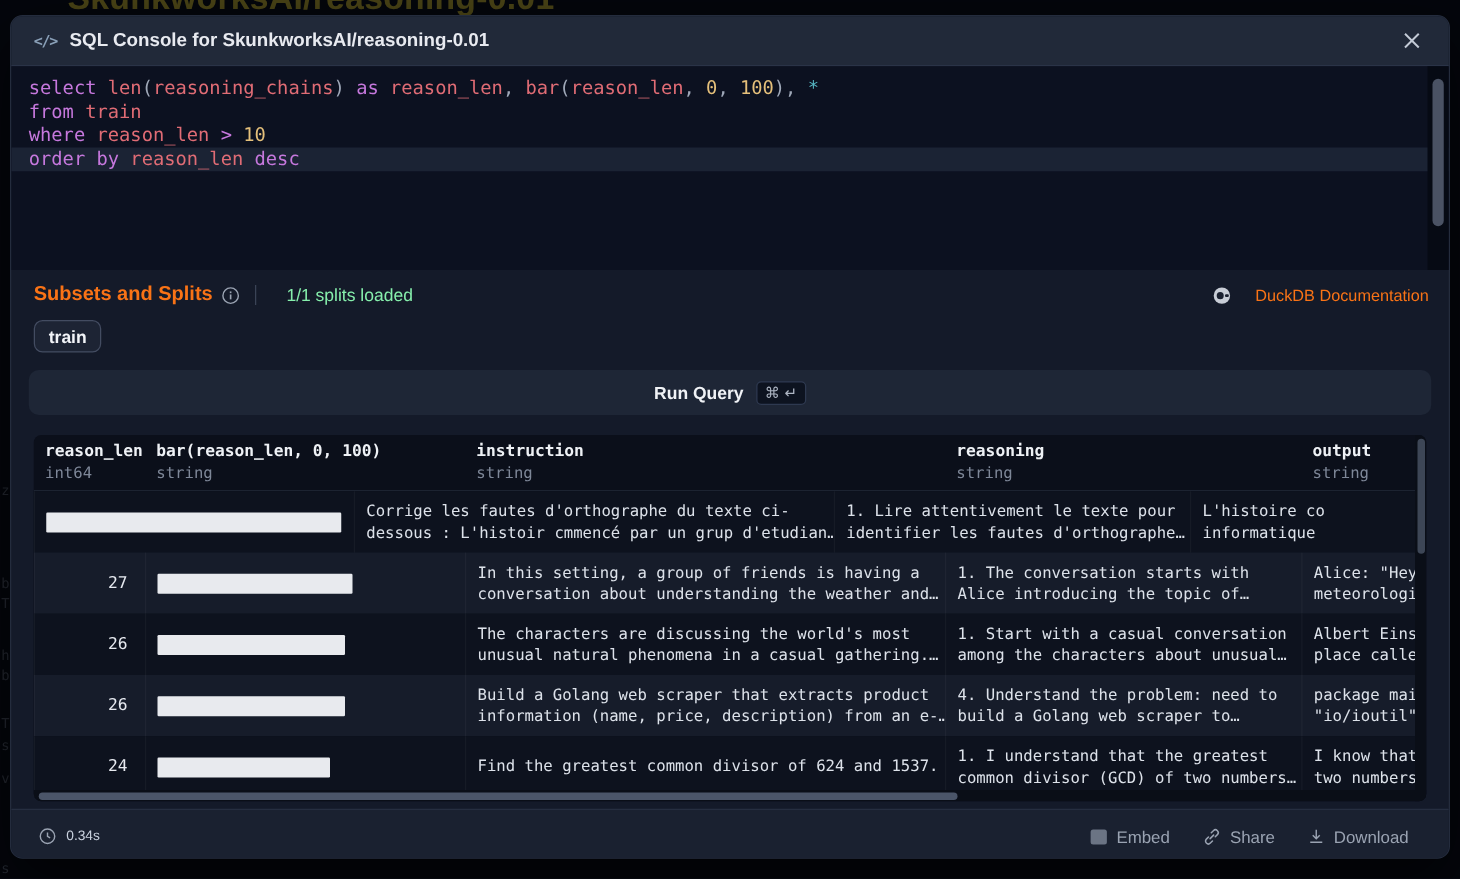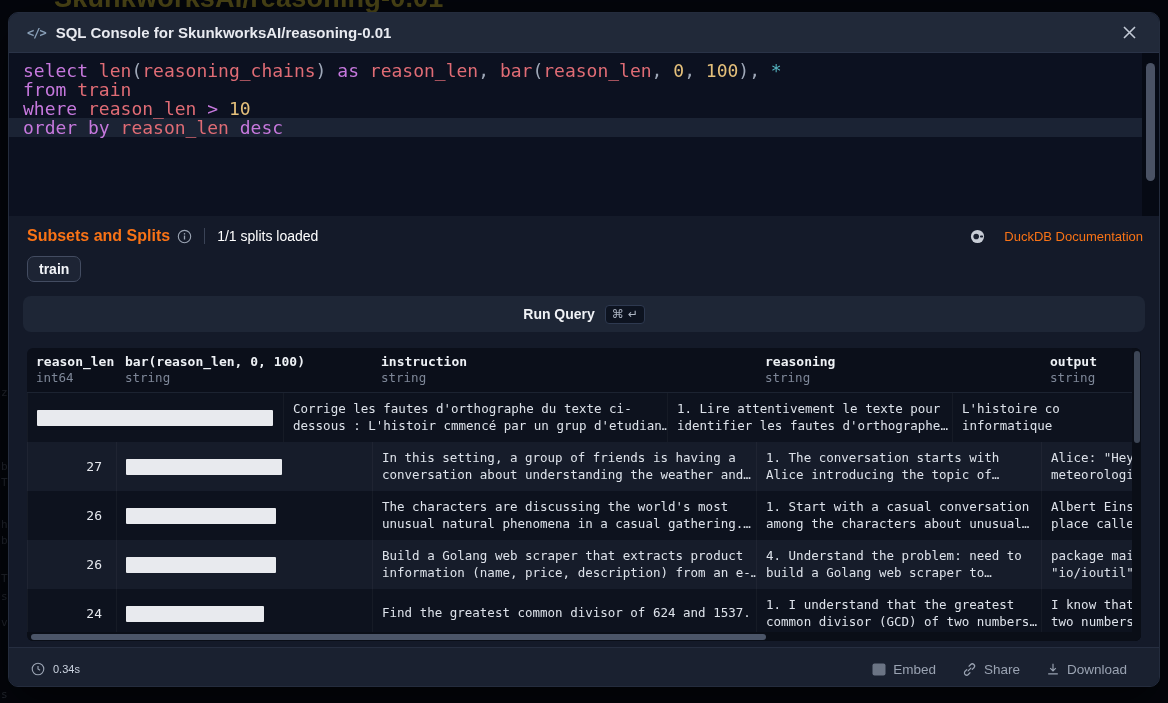--- a/index.html
+++ b/index.html
@@ -22,34 +22,34 @@
   .titlebar { height:40px; background:#212939; border-bottom:1px solid #2a3347;
               display:flex; align-items:center; padding:0 18px; flex:none; }
   .code-ic { font-family:"DejaVu Sans Mono",monospace; font-size:12px; font-weight:700;
              color:#8aa0b8; margin-right:10px; letter-spacing:-1px; }
   .m-title { font-size:15px; font-weight:700; color:#e8eaf0; }
   .close { margin-left:auto; background:none; border:none; color:#c3cad6; font-size:17px;
            cursor:pointer; line-height:1; padding:2px 4px; }
 
   
   .editor { height:163px; background:#0c1120; position:relative; flex:none;
-            font-family:"DejaVu Sans Mono",monospace; font-size:18px; padding-top:8px; }
+            font-family:"DejaVu Sans Mono",monospace; font-size:15px; padding-top:8px; }
   .ed-line { height:19px; line-height:19px; padding-left:14px; white-space:pre; color:#9fa8b8; }
   .ed-line.active { background:#1b2334; }
   .ed-sb { position:absolute; top:0; right:0; width:17px; height:100%; background:#060a14; }
   .ed-thumb { position:absolute; top:10px; left:4px; width:9px; height:118px;
               background:#4a5264; border-radius:5px; }
 
   
   .section { padding:11px 16px 0 18px; flex:none; }
   .sec-row { display:flex; align-items:center; }
   .sec-h { font-size:16px; font-weight:700; color:#f97316; }
   .ic-info { margin-left:7px; display:inline-flex; }
   .vdiv { width:1px; height:16px; background:#3a4356; margin:0 12px; }
-  .sec-status { font-size:14px; color:#ffffff; }
+  .sec-status { font-size:14px; color:#86efac;margin-left:12px; }
   .doc-link { margin-left:auto; display:flex; align-items:center; gap:19px;
               font-size:13px; color:#f97316; text-decoration:none; cursor:pointer; }
   .chips { margin-top:11px; }
   .chip { background:#1d2434; border:1px solid #434c61; border-radius:7px; color:#f2f4f8;
           font-size:14px; font-weight:700; padding:4px 11px; cursor:pointer;
           font-family:"Liberation Sans",sans-serif; }
 
   
   .runbar { margin:14px 14px 0 14px; height:36px; background:#1e2636; border:none;
             border-radius:8px; display:flex; align-items:center; justify-content:center;

